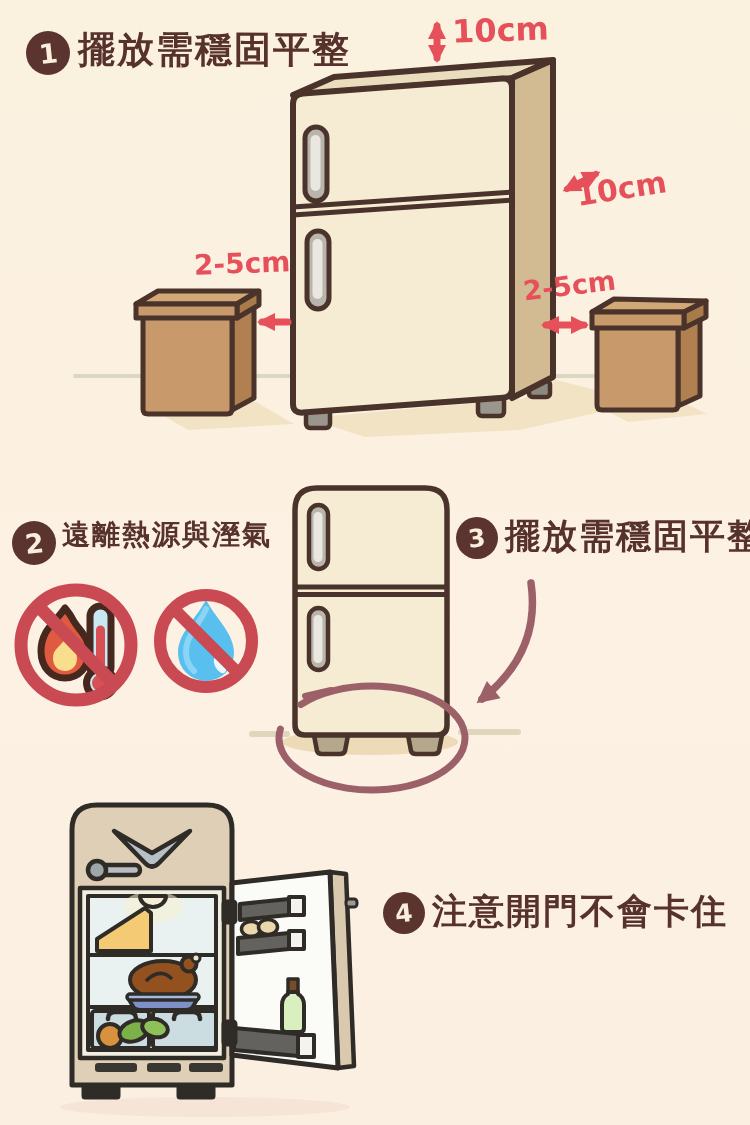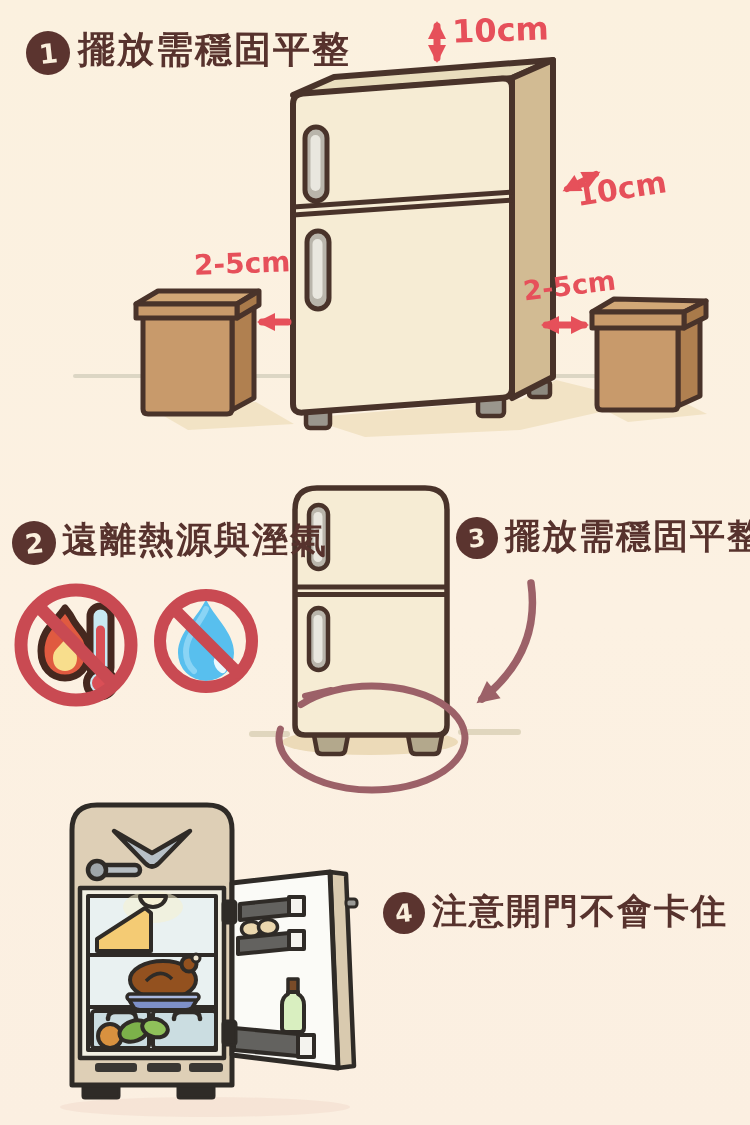--- a/index.html
+++ b/index.html
@@ -10,21 +10,21 @@
   }
   .abs{position:absolute;}
   .badge{
     width:44px;height:44px;border-radius:50%;
     background:#5B342F;color:#FAEFDC;
     display:flex;align-items:center;justify-content:center;
     font-weight:800;font-size:27px;line-height:1;
   }
   .badge span{display:block;transform:rotate(-6deg);}
   .heading{
-    font-weight:800;color:#57322D;font-size:36px;letter-spacing:2px;
+    font-weight:800;color:#57322D;font-size:28px;letter-spacing:2px;
     white-space:nowrap;line-height:1.2;
   }
   .mlabel{
     font-weight:800;color:#E6505A;white-space:nowrap;line-height:1;
   }
   svg{display:block;}
 </style>
 </head>
 <body>
 

